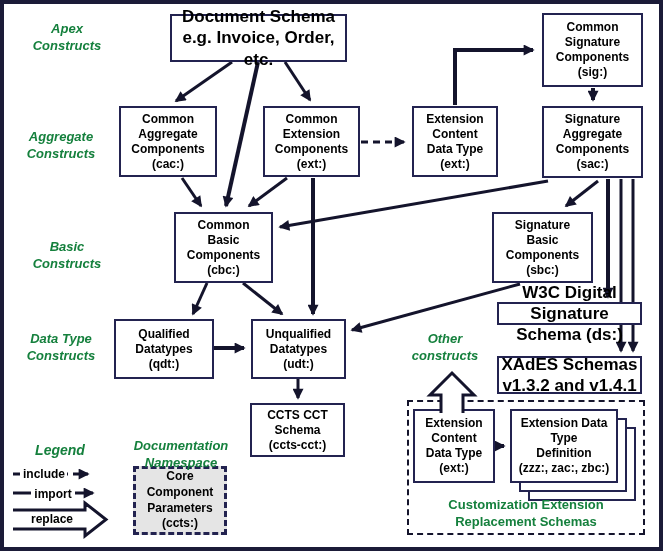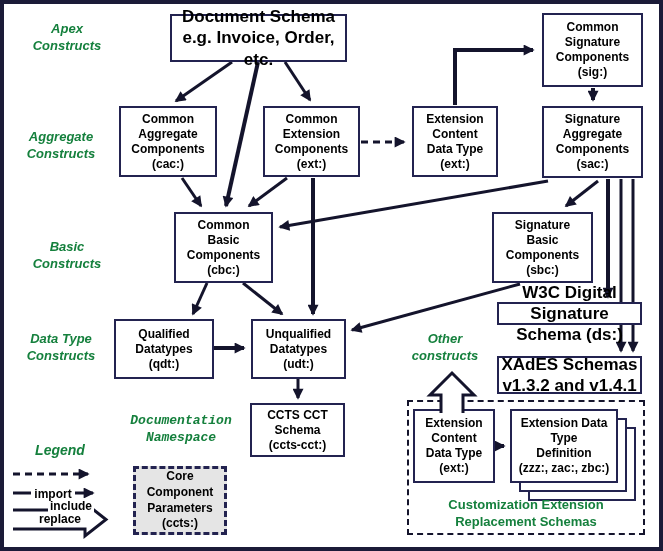--- a/index.html
+++ b/index.html
@@ -141,29 +141,29 @@
   <div class="lbl" style="left:14px;top:16px;width:106px;height:44px;">Apex
 Constructs</div>
   <div class="lbl" style="left:8px;top:124px;width:106px;height:44px;">Aggregate
 Constructs</div>
   <div class="lbl" style="left:14px;top:234px;width:106px;height:44px;">Basic
 Constructs</div>
   <div class="lbl" style="left:8px;top:326px;width:106px;height:44px;">Data Type
 Constructs</div>
   <div class="lbl" style="left:403px;top:326px;width:84px;height:44px;">Other
 constructs</div>
-  <div class="lbl" style="left:127px;top:411px;width:108px;height:38px;font-family:Liberation Mono, monospace;">Documentation
+  <div class="lbl" style="left:127px;top:436px;width:108px;height:38px;">Documentation
 Namespace</div>
   <div class="lbl plain" style="left:412px;top:497px;width:228px;height:34px;">Customization Extension
 Replacement Schemas</div>
 
   <div class="lbl" style="left:20px;top:441px;width:80px;height:18px;font-size:14px;">Legend</div>
-  <div class="legend-word" style="left:48px;top:466px;width:46px;height:15px;margin-top:32px;">include</div>
+  <div class="legend-word" style="left:21px;top:466px;width:46px;height:15px;">include</div>
   <div class="legend-word" style="left:31px;top:486px;width:44px;height:15px;">import</div>
-  <div class="legend-word nobg" style="left:32px;top:511px;width:56px;height:16px;z-index:4;">replace</div>
+  <div class="legend-word nobg" style="left:24px;top:511px;width:56px;height:16px;z-index:4;">replace</div>
 
   <svg class="layer top" width="663" height="551">
     <path class="hollow" d="M441,413 L441,395 L430,395 L452,373 L474,395 L463,395 L463,413"></path>
     <path class="hollow" d="M13,510 L85,510 L85,503 L106,519.5 L85,536 L85,529 L13,529"></path>
   </svg>
 
   <div id="frame"></div>
 </div>
 
 </body></html>

